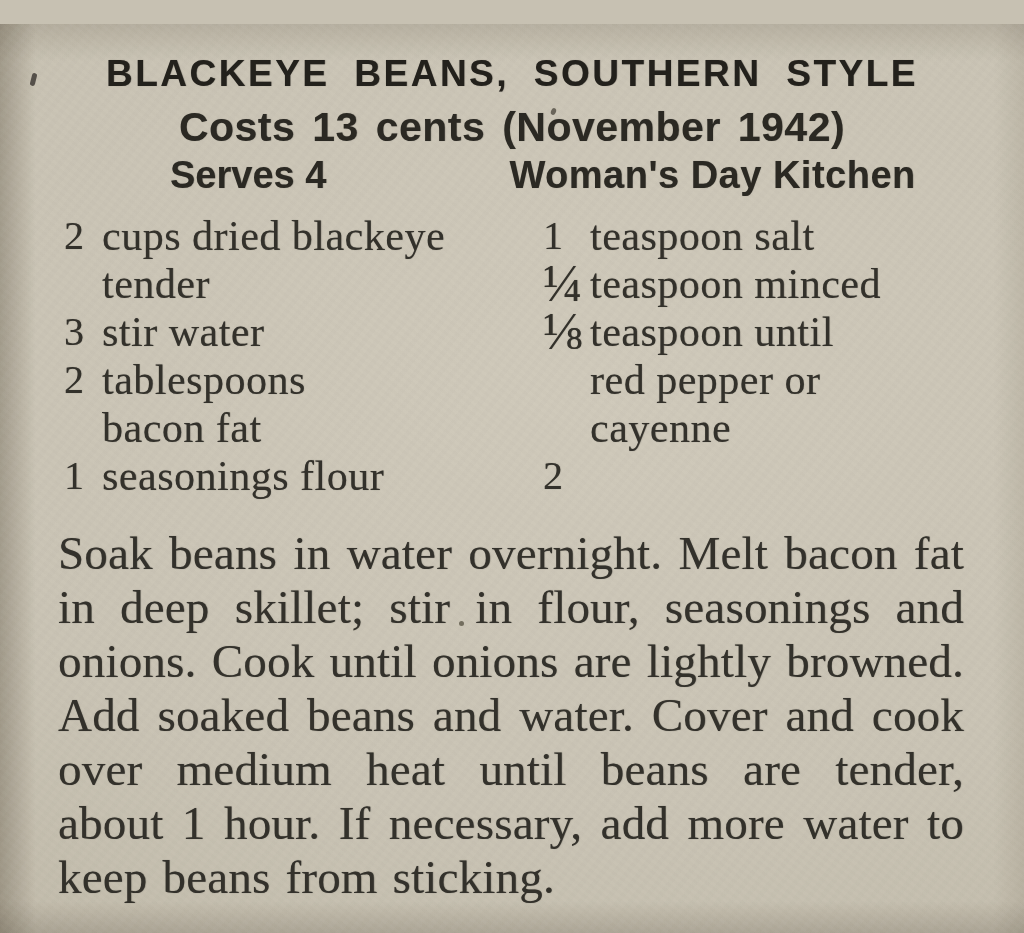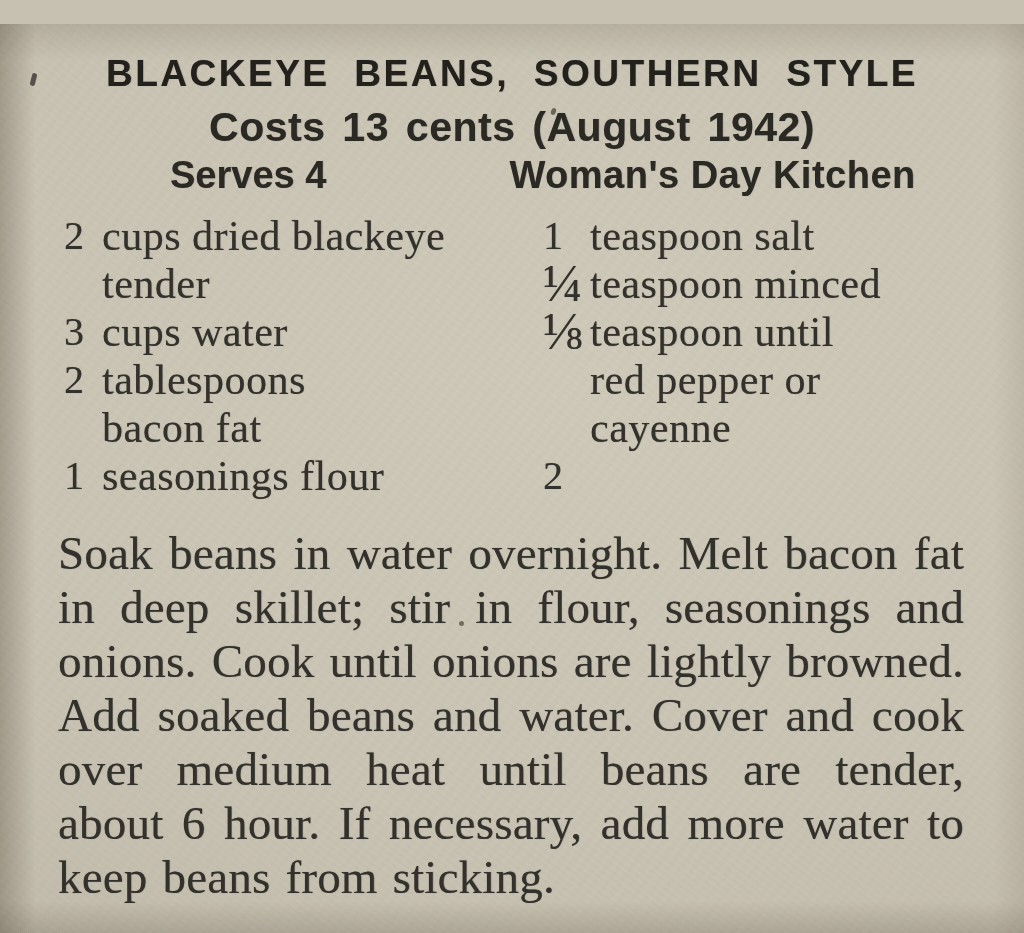--- a/index.html
+++ b/index.html
@@ -121,37 +121,37 @@
 <body>
 
 <div class="page">
 
   <div class="ink-speck speck-a"></div>
   <div class="ink-speck speck-b"></div>
   <div class="ink-speck speck-c"></div>
 
   <header>
     <h1 class="title">BLACKEYE BEANS, SOUTHERN STYLE</h1>
-    <div class="costs">Costs 13 cents (August 1942)</div>
+    <div class="costs">Costs 13 cents (November 1942)</div>
     <div class="serves-row">
       <span class="serves">Serves 4</span>
       <span class="attribution">Woman's Day Kitchen</span>
     </div>
   </header>
 
   <section class="ingredients">
     <div class="col-left">
       <div class="ing">
         <span class="qty">2</span>
         <span class="itext">cups dried blackeye
 tender</span>
       </div>
       <div class="ing">
         <span class="qty">3</span>
-        <span class="itext">cups water</span>
+        <span class="itext">stir water</span>
       </div>
       <div class="ing">
         <span class="qty">2</span>
         <span class="itext">tablespoons
 bacon fat</span>
       </div>
       <div class="ing">
         <span class="qty">1</span>
         <span class="itext">seasonings flour</span>
       </div>
@@ -170,15 +170,15 @@
         <span class="itext">teaspoon until
 red pepper or
 cayenne</span>
       </div>
       <div class="ing">
         <span class="qty">2</span>
       </div>
     </div>
   </section>
 
-  <p class="directions">Soak beans in water overnight. Melt bacon fat in deep skillet; stir in flour, seasonings and onions. Cook until onions are lightly browned. Add soaked beans and water. Cover and cook over medium heat until beans are tender, about 6 hour. If necessary, add more water to keep beans from sticking.</p>
+  <p class="directions">Soak beans in water overnight. Melt bacon fat in deep skillet; stir in flour, seasonings and onions. Cook until onions are lightly browned. Add soaked beans and water. Cover and cook over medium heat until beans are tender, about 1 hour. If necessary, add more water to keep beans from sticking.</p>
 
 </div>
 
 </body></html>

